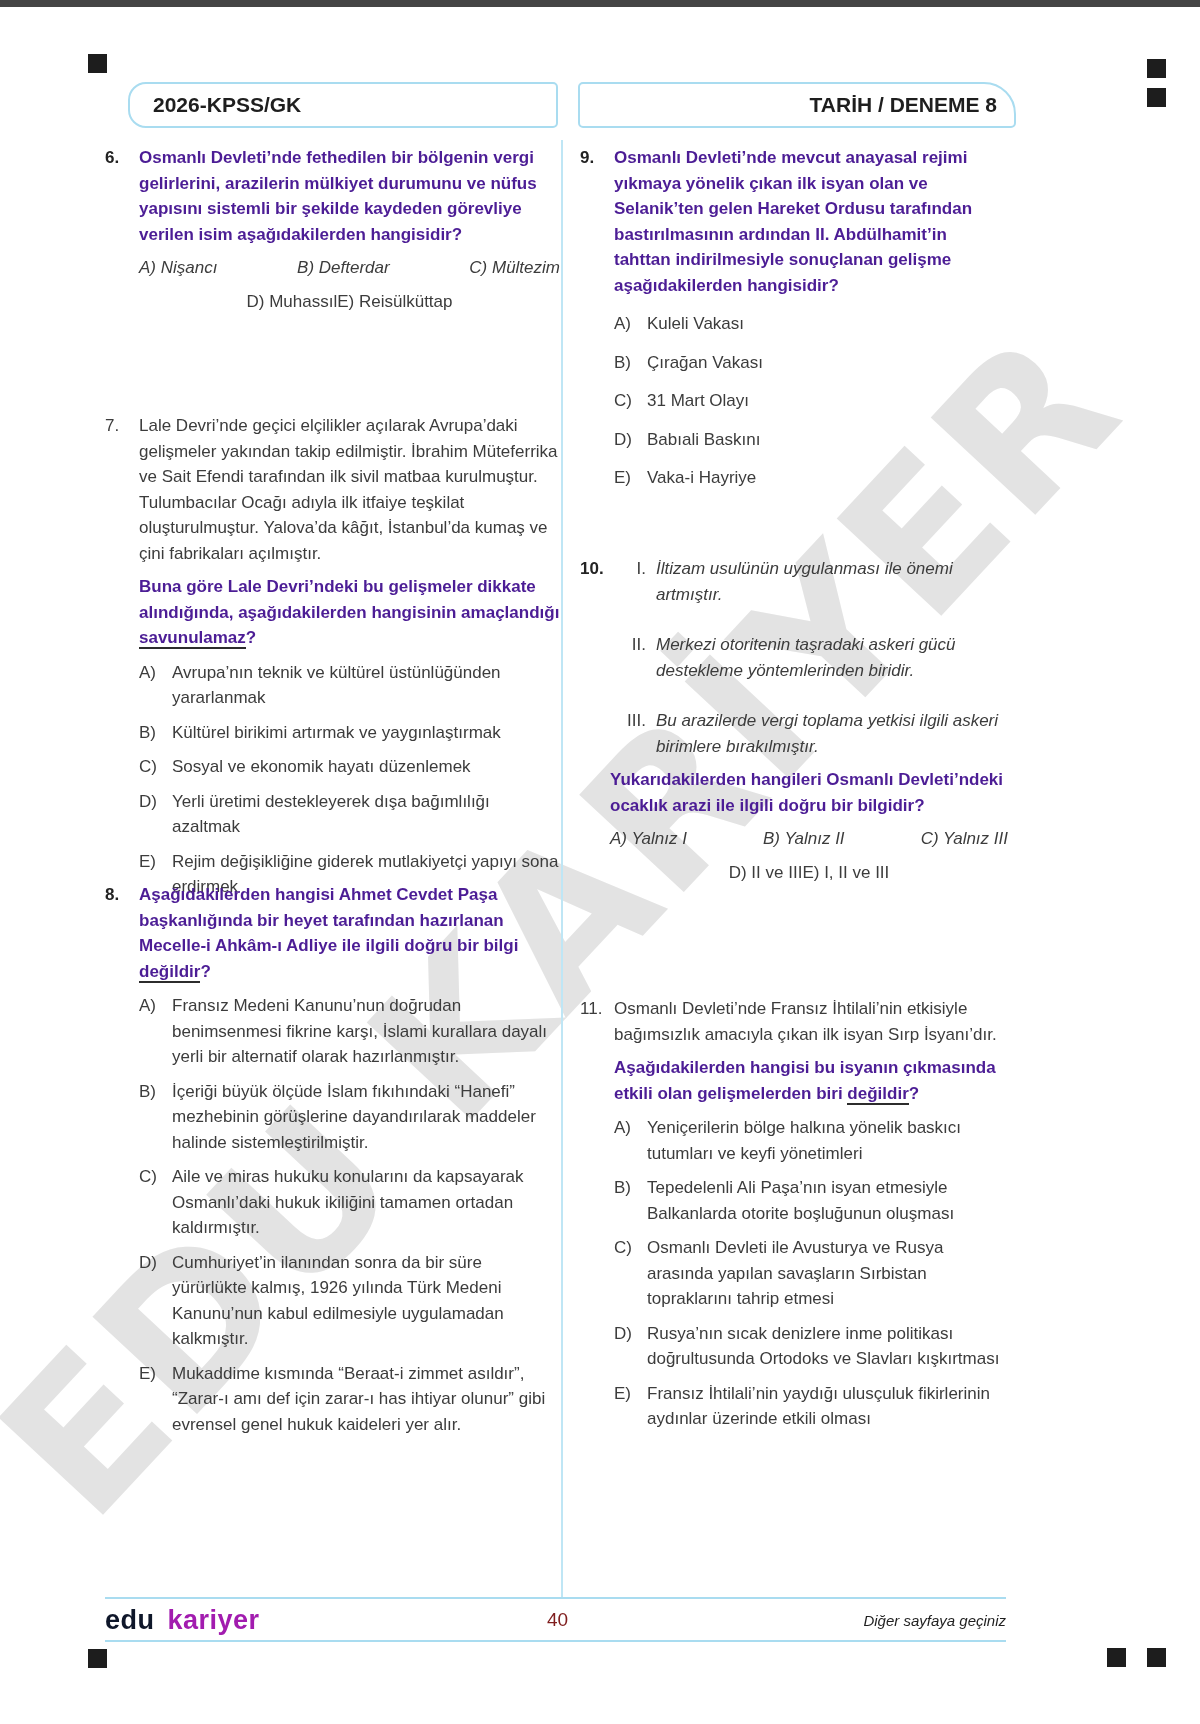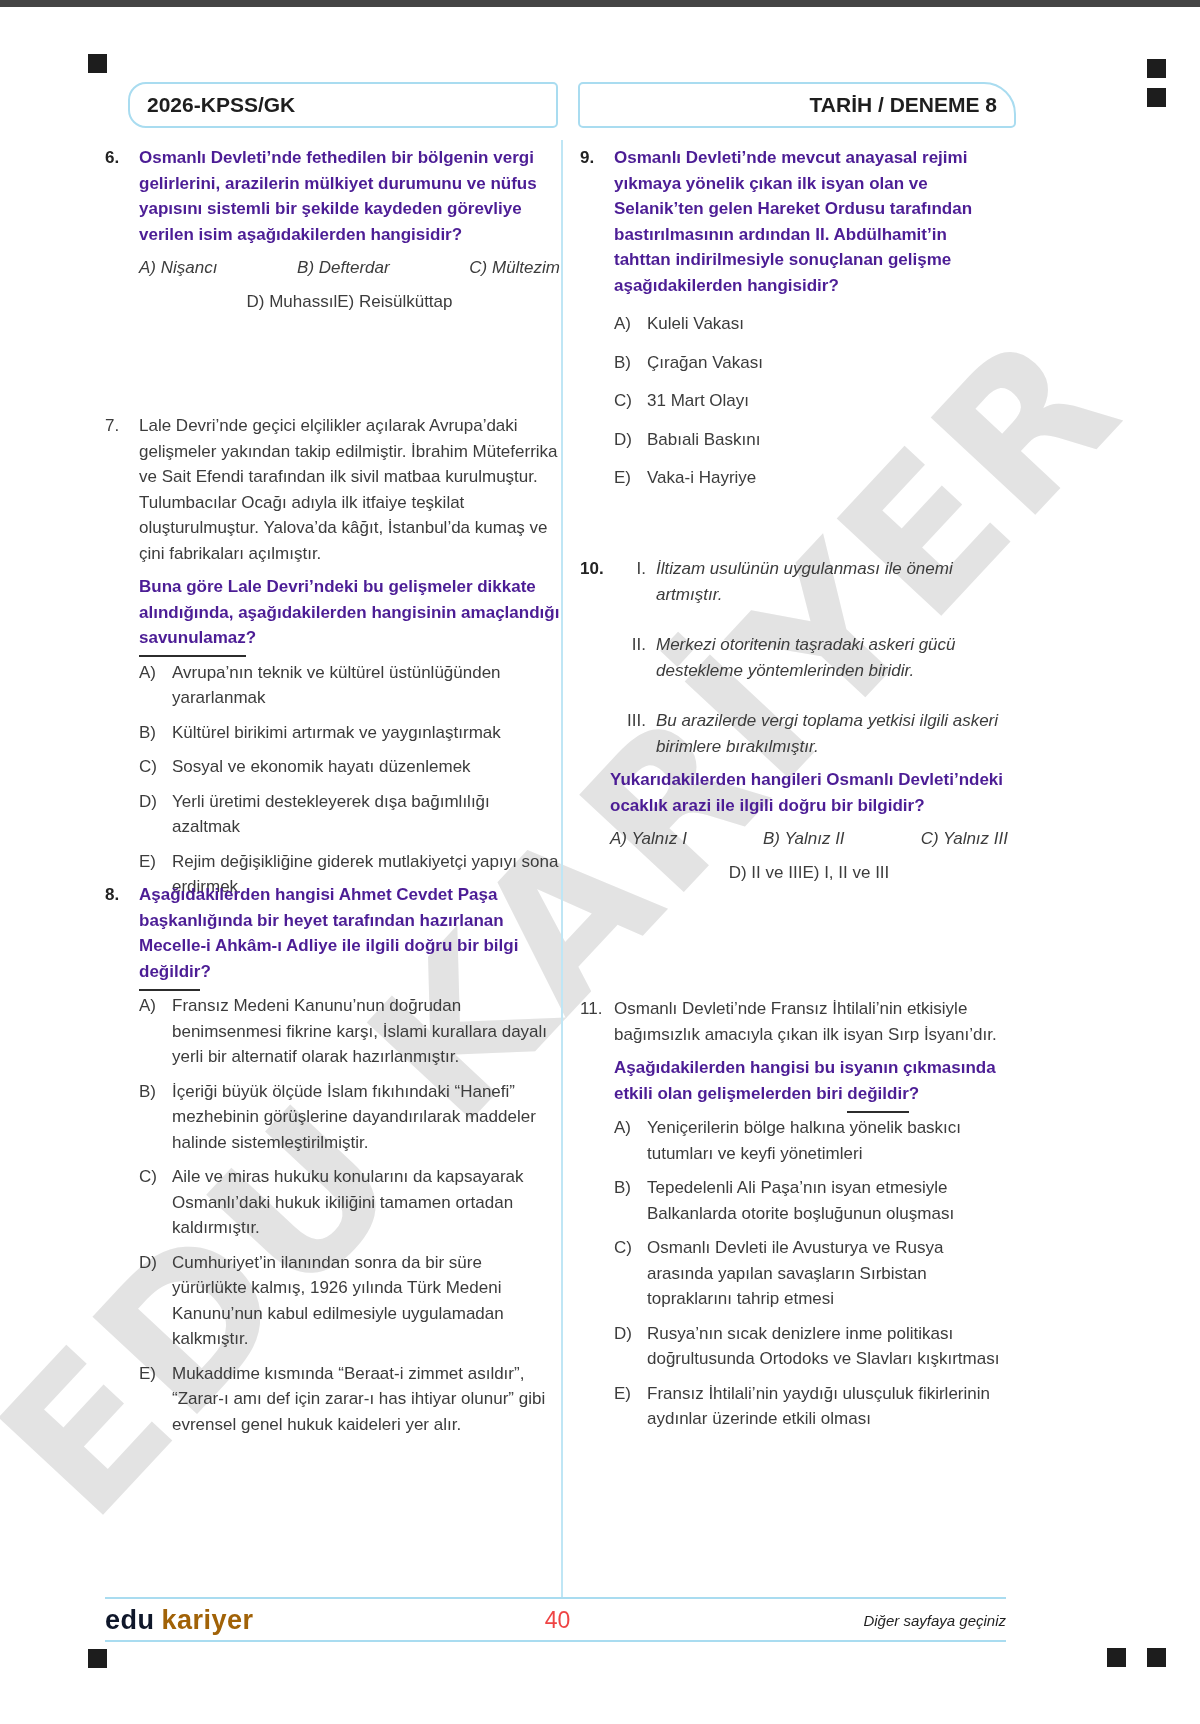--- a/index.html
+++ b/index.html
@@ -18,34 +18,34 @@
     color:#e3e3e3; text-align:center; z-index:0; line-height:250px;
     font-family:"DejaVu Sans","Liberation Sans",sans-serif;
   }
 
   .hdrbox {
     position:absolute; top:82px; height:46px; box-sizing:border-box;
     border:2px solid #a9dcf0; background:#ffffff;
     display:flex; align-items:center; z-index:2;
     font-weight:bold; font-size:21px; color:#1e1e1e;
   }
-  .hdrbox.left  { left:128px; width:430px; border-radius:18px 5px 5px 18px; padding-left:17px; }
+  .hdrbox.left  { left:128px; width:430px; border-radius:18px 5px 5px 18px; padding-left:23px; }
   .hdrbox.right { left:566px; width:438px; border-radius:5px 32px 5px 5px; justify-content:flex-end; padding-right:17px;margin-left:12px; }
 
   .divider { position:absolute; left:561px; top:140px; width:2px; height:1457px; background:#bfe6f5; z-index:1; }
 
   .q { position:absolute; display:flex; font-size:17px; line-height:25.5px; z-index:2; }
   .qnum { flex:none; width:34px; font-weight:bold; color:#232323; }
   .qnum.normal { font-weight:normal; color:#3c3c3c; }
   .qnum.wide { width:30px; }
   .qbody { flex:1; min-width:0; }
   .stem { font-weight:bold; color:#4c1d95; }
   .intro { color:#3c3c3c; }
   .mt8 { margin-top:8px; }
-  .ul { border-bottom:2px solid #2c2c2c; padding-bottom:8px; }
+  .ul { border-bottom:2px solid #2c2c2c; padding-bottom:0px; }
 
   .opts { margin-top:4px; }
   .opt { display:flex; margin-top:9px; }
   .opt.g13 { margin-top:13px; }
   .optl { flex:none; width:33px; }
   .optt { flex:1; min-width:0; }
 
   .optrow { display:flex; margin-top:8px; }
   .optrow.spread { justify-content:space-between;font-style:italic; }
   .optrow.center { justify-content:center; }
@@ -55,22 +55,22 @@
   .rl { flex:none; width:36px; text-align:right; margin-right:10px; }
   .rt { flex:1; min-width:0;font-style:italic; }
 
   .foot-line { position:absolute; left:105px; width:901px; height:2px; background:#a9dcf0; z-index:2; }
   .footer-row {
     position:absolute; left:105px; width:901px; top:1603px; height:34px;
     display:flex; align-items:center; z-index:2;
   }
   .logo { font-size:27px; font-weight:bold; letter-spacing:0.5px; }
   .logo .p1 { color:#0f172a; }
-  .logo .p2 { color:#a16207; margin-left:7px; }
-  .pageno { position:absolute; left:4px; right:0; text-align:center; font-size:23px; color:#ef4444; }
+  .logo .p2 { color:#a21caf; margin-left:13px; }
+  .pageno { position:absolute; left:4px; right:0; text-align:center; font-size:19px; color:#7f1d1d; }
   .footnote { margin-left:auto; font-style:italic; font-size:15px; color:#1f1f1f; }
 </style>
 </head>
 <body>
 
 <div class="page">
 
   <div class="top-strip"></div>
 
   <div class="reg" style="left:88px; top:54px;"></div>

